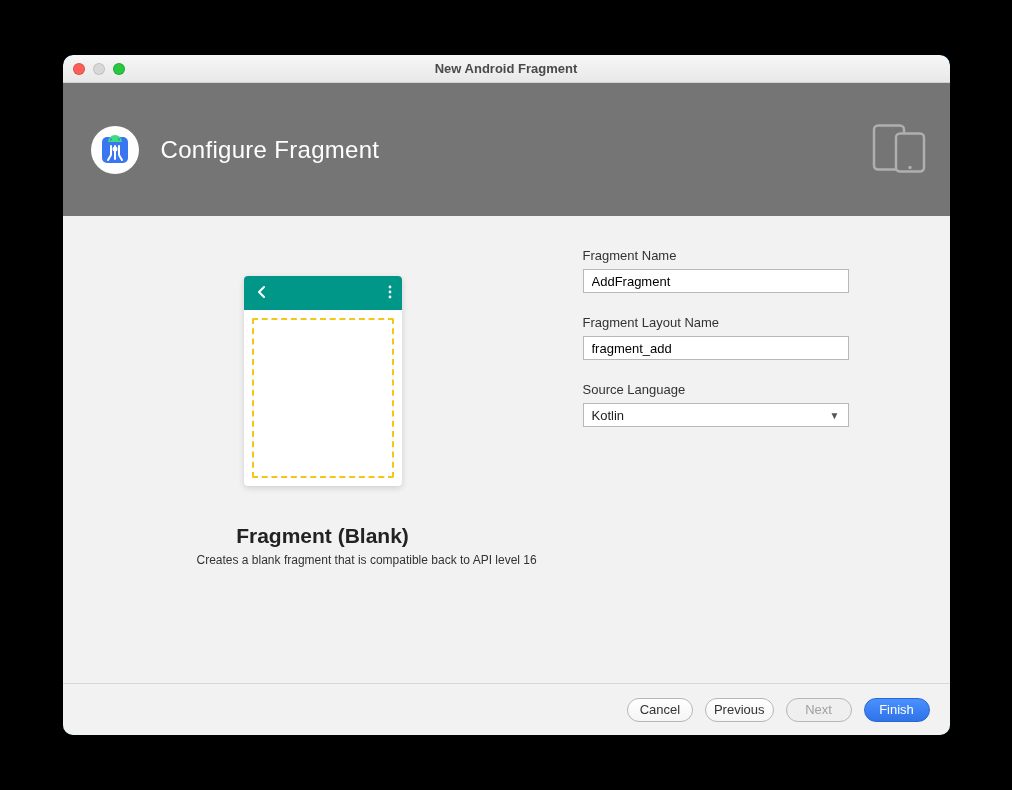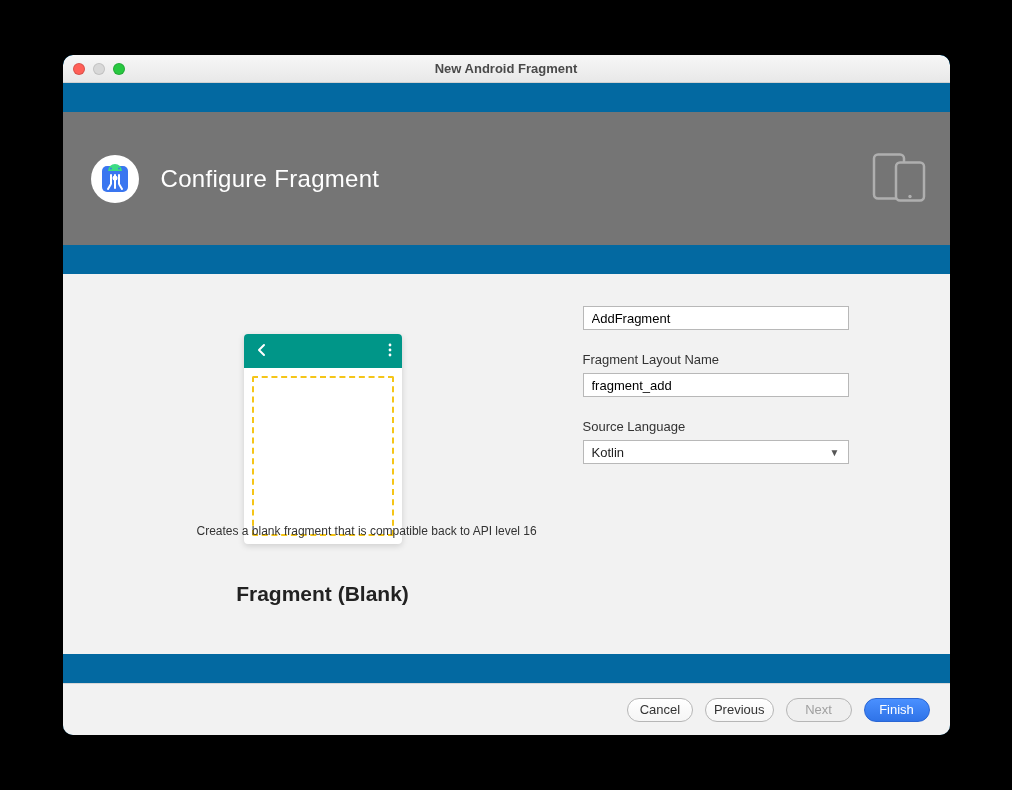--- a/index.html
+++ b/index.html
@@ -1,17 +1,17 @@
 <!DOCTYPE html>
 <html><head>
   <meta charset="utf-8">
   <style>
     * { box-sizing: border-box; margin: 0; padding: 0; }
     body { background: #000; font-family: -apple-system, 'Helvetica Neue', Arial, sans-serif; font-size: 13px; color: #222; width: 1012px; height: 790px; overflow: hidden; display:flex; align-items:center; justify-content:center;}
-    .window { position: relative; width: 887px; height: 680px; background: #0369a1; border-radius: 10px; box-shadow: 0 20px 50px rgba(0,0,0,0.6); overflow: hidden; display:flex; flex-direction:column;gap:29px;}
+    .window { position: relative; width: 887px; height: 680px; background: #0369a1; border-radius: 10px; box-shadow: 0 20px 50px rgba(0,0,0,0.6); overflow: hidden; display:flex; flex-direction:column;}
     .titlebar { height: 28px; background: linear-gradient(#f7f7f7,#e8e8e8); border-top-left-radius:10px; border-top-right-radius:10px; display:flex; align-items:center; position:relative; border-bottom:1px solid #d1d1d1;}
     .traffic { position:absolute; left:10px; display:flex; gap:8px; }
     .dot { width:12px; height:12px; border-radius:50%; border:0.5px solid rgba(0,0,0,0.15);}
     .red{background:#ff5f57;} .green{background:#28c840;} .gray{background:#d8d8d8;border:0.5px solid rgba(0,0,0,0.1);}
     .title { flex:1; text-align:center; font-size:13px; font-weight:600; color:#4a4a4a;}
     .header { height:133px; background:#757575; display:flex; align-items:center; padding:0 28px; color:#fff; position:relative;}
     .app-icon { width:48px; height:48px; background:#fff; border-radius:50%; display:flex; align-items:center; justify-content:center; margin-right:22px;}
     .header-title { font-size:24px; font-weight:400; letter-spacing:0.3px;}
     .device-icon { position:absolute; right:22px; top:50%; transform:translateY(-50%); opacity:0.65;}
     .content { flex:1; display:flex; background:#f2f2f2; position:relative;}
@@ -84,20 +84,21 @@
           </span>
         </div>
         <div class="preview-body"></div>
       </div>
       <div class="preview-label">Fragment (Blank)</div>
       <div class="description">Creates a blank fragment that is compatible back to API level 16</div>
     </div>
 
     <div class="right">
       <div class="field">
+        <label class="field-label">Fragment Name</label>
         <input class="text-input" value="AddFragment" style="">
       </div>
       <div class="field">
         <label class="field-label">Fragment Layout Name</label>
         <input class="text-input" value="fragment_add" style="">
       </div>
       <div class="field">
         <label class="field-label">Source Language</label>
         <div class="select-input">
           <span>Kotlin</span>

